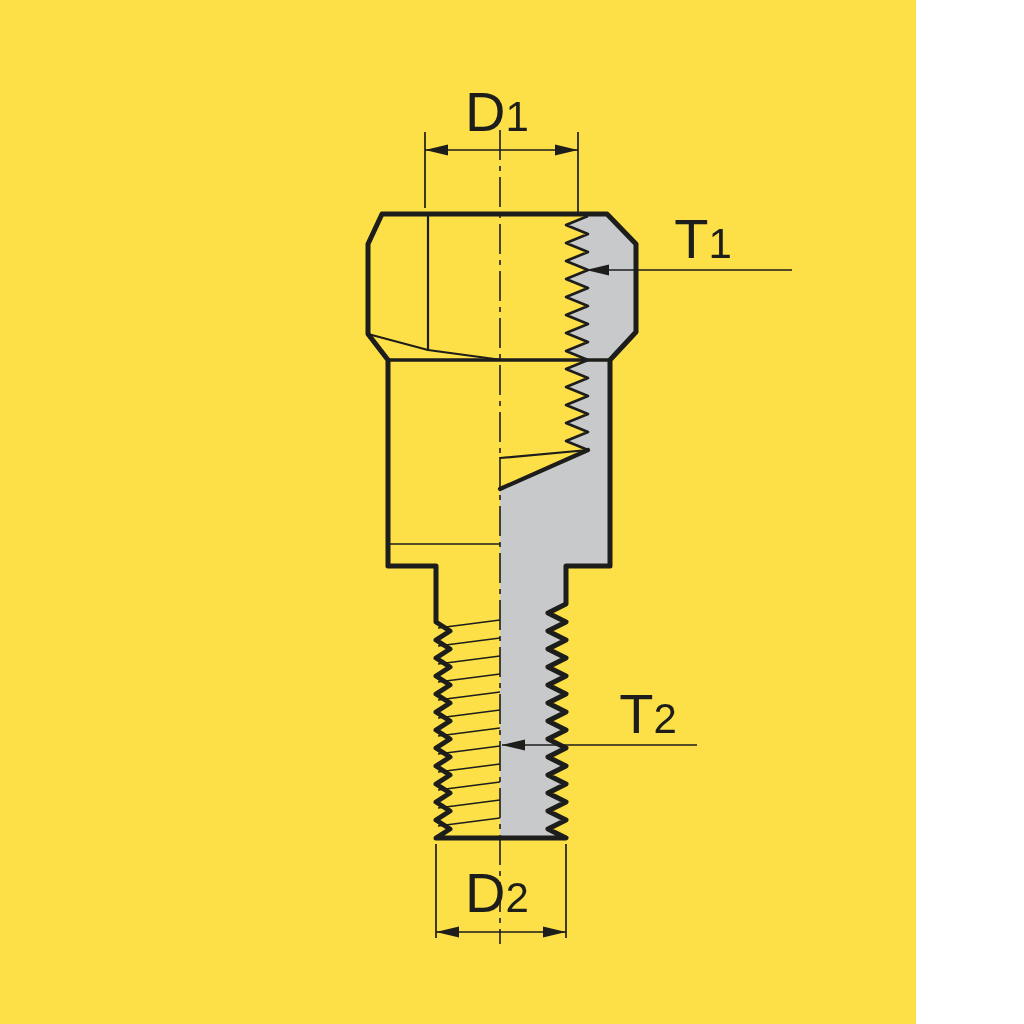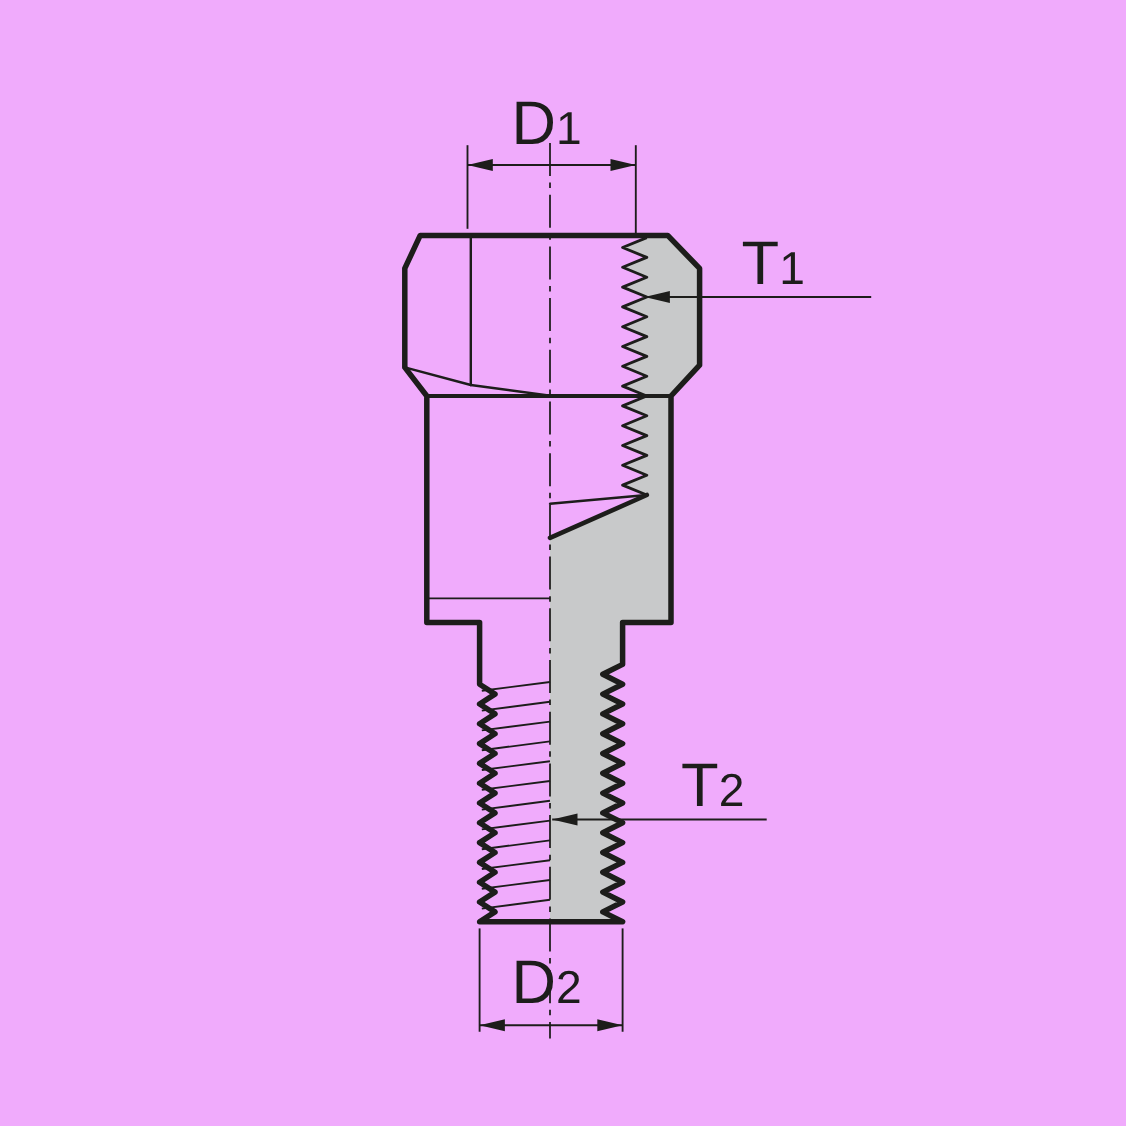--- a/index.html
+++ b/index.html
@@ -6,23 +6,23 @@
     margin: 0;
     padding: 0;
     background: #ffffff;
     width: 1024px;
     height: 1024px;
     overflow: hidden;
     font-family: "Liberation Sans", sans-serif;
   }
   .stage {
     position: relative;
-    width: 1024px;
+    width: 916px;
     height: 1024px;
-    background: #f0abfc;
+    background: #fde047;
   }
   svg { display: block; }
   .outline      { fill: none; stroke: #1d1d1b; stroke-width: 5;   stroke-linejoin: round; stroke-linecap: round; }
   .outline-med  { fill: none; stroke: #1d1d1b; stroke-width: 3.5; stroke-linejoin: round; stroke-linecap: round; }
   .facet        { fill: none; stroke: #1d1d1b; stroke-width: 2.2; stroke-linecap: round; }
   .thread       { fill: none; stroke: #1d1d1b; stroke-width: 2.6; stroke-linejoin: round; }
   .thin         { fill: none; stroke: #1d1d1b; stroke-width: 1.7; }
   .cone-thick   { fill: none; stroke: #1d1d1b; stroke-width: 4.2; stroke-linecap: round; }
   .centerline   { fill: none; stroke: #1d1d1b; stroke-width: 1.6; stroke-dasharray: 30 6 5 6; }
   .dim          { fill: none; stroke: #1d1d1b; stroke-width: 1.7; }

